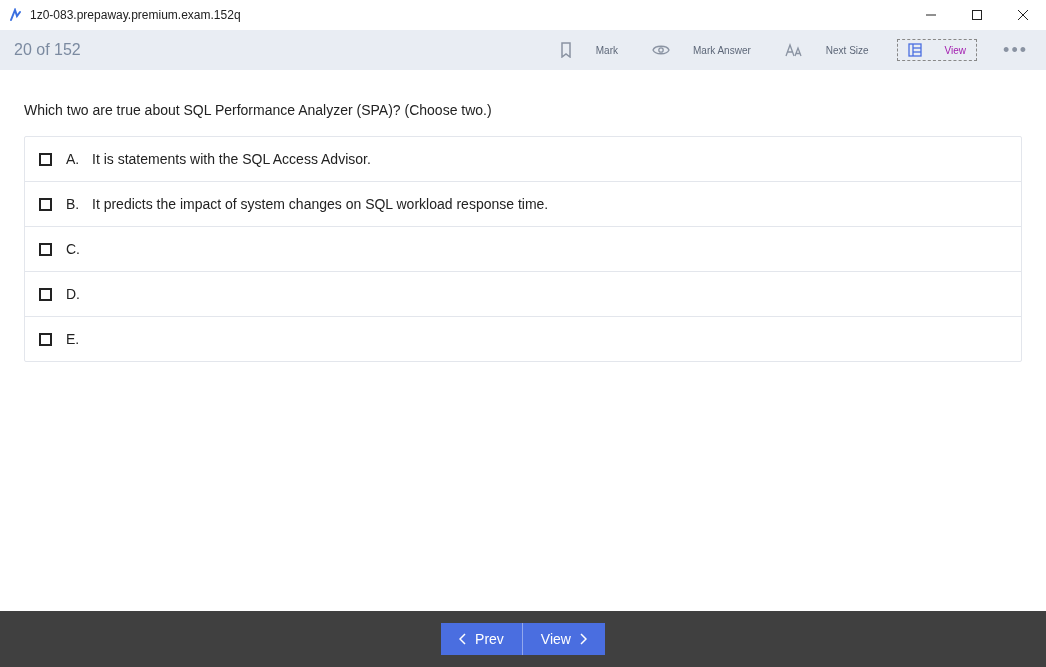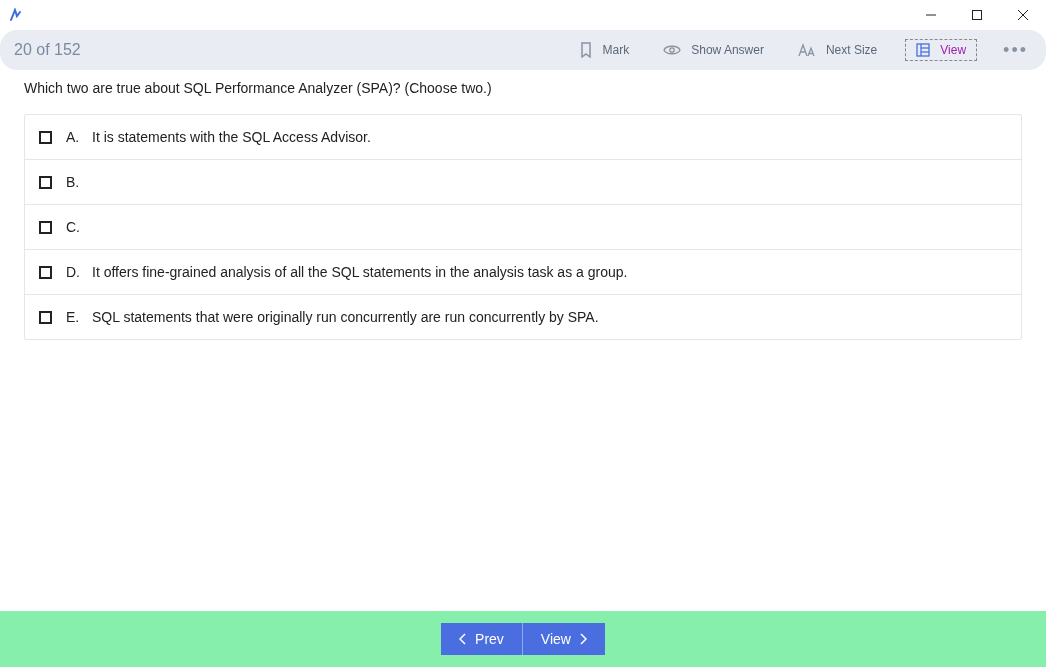--- a/index.html
+++ b/index.html
@@ -26,41 +26,40 @@
     .winbtn { width: 46px; height: 30px; display: flex; align-items: center; justify-content: center; color: #222; }
     .winbtn svg { stroke: #222; }
 
     .toolbar {
       height: 40px;
       background: #e9edf3;
       display: flex;
       align-items: center;
       padding: 0 14px;
       gap: 22px;
-      border-radius: 17px;
     }
     .progress-label { font-size: 16px; color: #7b8aa0; font-weight: 400; }
     .spacer { flex: 1; }
     .tool-item {
-      display: flex; align-items: center; gap: 10px;
-      color: #5d6778; font-size: 12px; padding: 4px 6px;
+      display: flex; align-items: center; gap: 23px;
+      color: #5d6778; font-size: 10px; padding: 4px 6px;
       cursor: pointer;
     }
     .tool-item svg { stroke: #8a93a2; }
     .tool-item.view {
       color: #a21caf;
       border: 1px dashed #888;
       padding: 3px 10px;
     }
     .tool-item.view svg { stroke: #4a6ee0; fill: none; }
     .more-dots { color: #8a93a2; font-size: 18px; letter-spacing: 2px; padding: 0 4px; cursor: pointer; }
 
     .content {
       flex: 1;
-      padding: 10px 24px 0 24px;
+      padding: 32px 24px 0 24px;
       overflow: auto;
       background: #fff;
     }
     .question-text {
       font-size: 14px;
       color: #222;
       margin-bottom: 18px;
     }
     .options { border: 1px solid #e3e6ec; border-radius: 2px; }
     .option-row {
@@ -73,21 +72,21 @@
     }
     .option-row:last-child { border-bottom: none; }
     .cbx {
       width: 13px; height: 13px; border: 2px solid #222;
       margin-right: 14px; flex-shrink: 0;
     }
     .opt-letter { margin-right: 10px; min-width: 16px; }
 
     .footer {
       height: 56px;
-      background: #86efac;
+      background: #404040;
       display: flex;
       align-items: center;
       justify-content: center;
       gap: 0;
     }
     .navbtn {
       background: #4a6ee0;
       color: #fff;
       font-size: 14px;
       padding: 8px 18px;
@@ -98,20 +97,21 @@
   </style>
 </head>
 <body>
 
 <div class="titlebar">
   <span class="appicon">
     <svg width="14" height="14" viewBox="0 0 14 14">
         <path d="M3 12 L7 2 L9 8 L12 4" stroke="#3a6fe0" stroke-width="2" fill="none" stroke-linecap="round"></path>
       </svg>
   </span>
+  <span class="title">1z0-083.prepaway.premium.exam.152q</span>
   <div class="winbtns">
     <div class="winbtn">
       <svg width="10" height="10">
           <line x1="0" y1="5" x2="10" y2="5" stroke-width="1"></line>
         </svg>
     </div>
     <div class="winbtn">
       <svg width="10" height="10">
           <rect x="0.5" y="0.5" width="9" height="9" fill="none" stroke-width="1"></rect>
         </svg>
@@ -132,21 +132,21 @@
     <svg width="14" height="16" viewBox="0 0 14 16" fill="none" stroke-width="1.5">
         <path d="M3 1 h8 v14 l-4-3 -4 3 z"></path>
       </svg>
     <span>Mark</span>
   </div>
   <div class="tool-item">
     <svg width="18" height="12" viewBox="0 0 18 12" fill="none" stroke-width="1.3">
         <path d="M1 6 C3 1 15 1 17 6 C15 11 3 11 1 6 Z"></path>
         <circle cx="9" cy="6" r="2.2"></circle>
       </svg>
-    <span>Show Answer</span>
+    <span>Mark Answer</span>
   </div>
   <div class="tool-item">
     <svg width="18" height="14" viewBox="0 0 18 14" fill="none" stroke-width="1.3">
         <path d="M1 13 L5 2 L9 13 M2.5 9 h5"></path>
         <path d="M10 13 L13 5 L16 13 M11 10.5 h4"></path>
       </svg>
     <span>Next Size</span>
   </div>
   <div class="tool-item view">
     <svg width="14" height="14" viewBox="0 0 14 14" stroke-width="1.3">
@@ -164,34 +164,33 @@
   <div class="question-text">Which two are true about SQL Performance Analyzer (SPA)? (Choose two.)</div>
   <div class="options">
       <div class="option-row">
         <div class="cbx"></div>
         <span class="opt-letter">A.</span>
         <span>It is statements with the SQL Access Advisor.</span>
       </div>
       <div class="option-row">
         <div class="cbx"></div>
         <span class="opt-letter">B.</span>
+        <span>It predicts the impact of system changes on SQL workload response time.</span>
       </div>
       <div class="option-row">
         <div class="cbx"></div>
         <span class="opt-letter">C.</span>
       </div>
       <div class="option-row">
         <div class="cbx"></div>
         <span class="opt-letter">D.</span>
-        <span>It offers fine-grained analysis of all the SQL statements in the analysis task as a group.</span>
       </div>
       <div class="option-row">
         <div class="cbx"></div>
         <span class="opt-letter">E.</span>
-        <span>SQL statements that were originally run concurrently are run concurrently by SPA.</span>
       </div>
     </div>
 </div>
 
 <div class="footer">
   <div class="navbtn prev">
     <svg width="8" height="12" viewBox="0 0 8 12">
         <path d="M6 1 L1 6 L6 11" stroke="#fff" stroke-width="1.5" fill="none"></path>
       </svg>
     <span>Prev</span>

